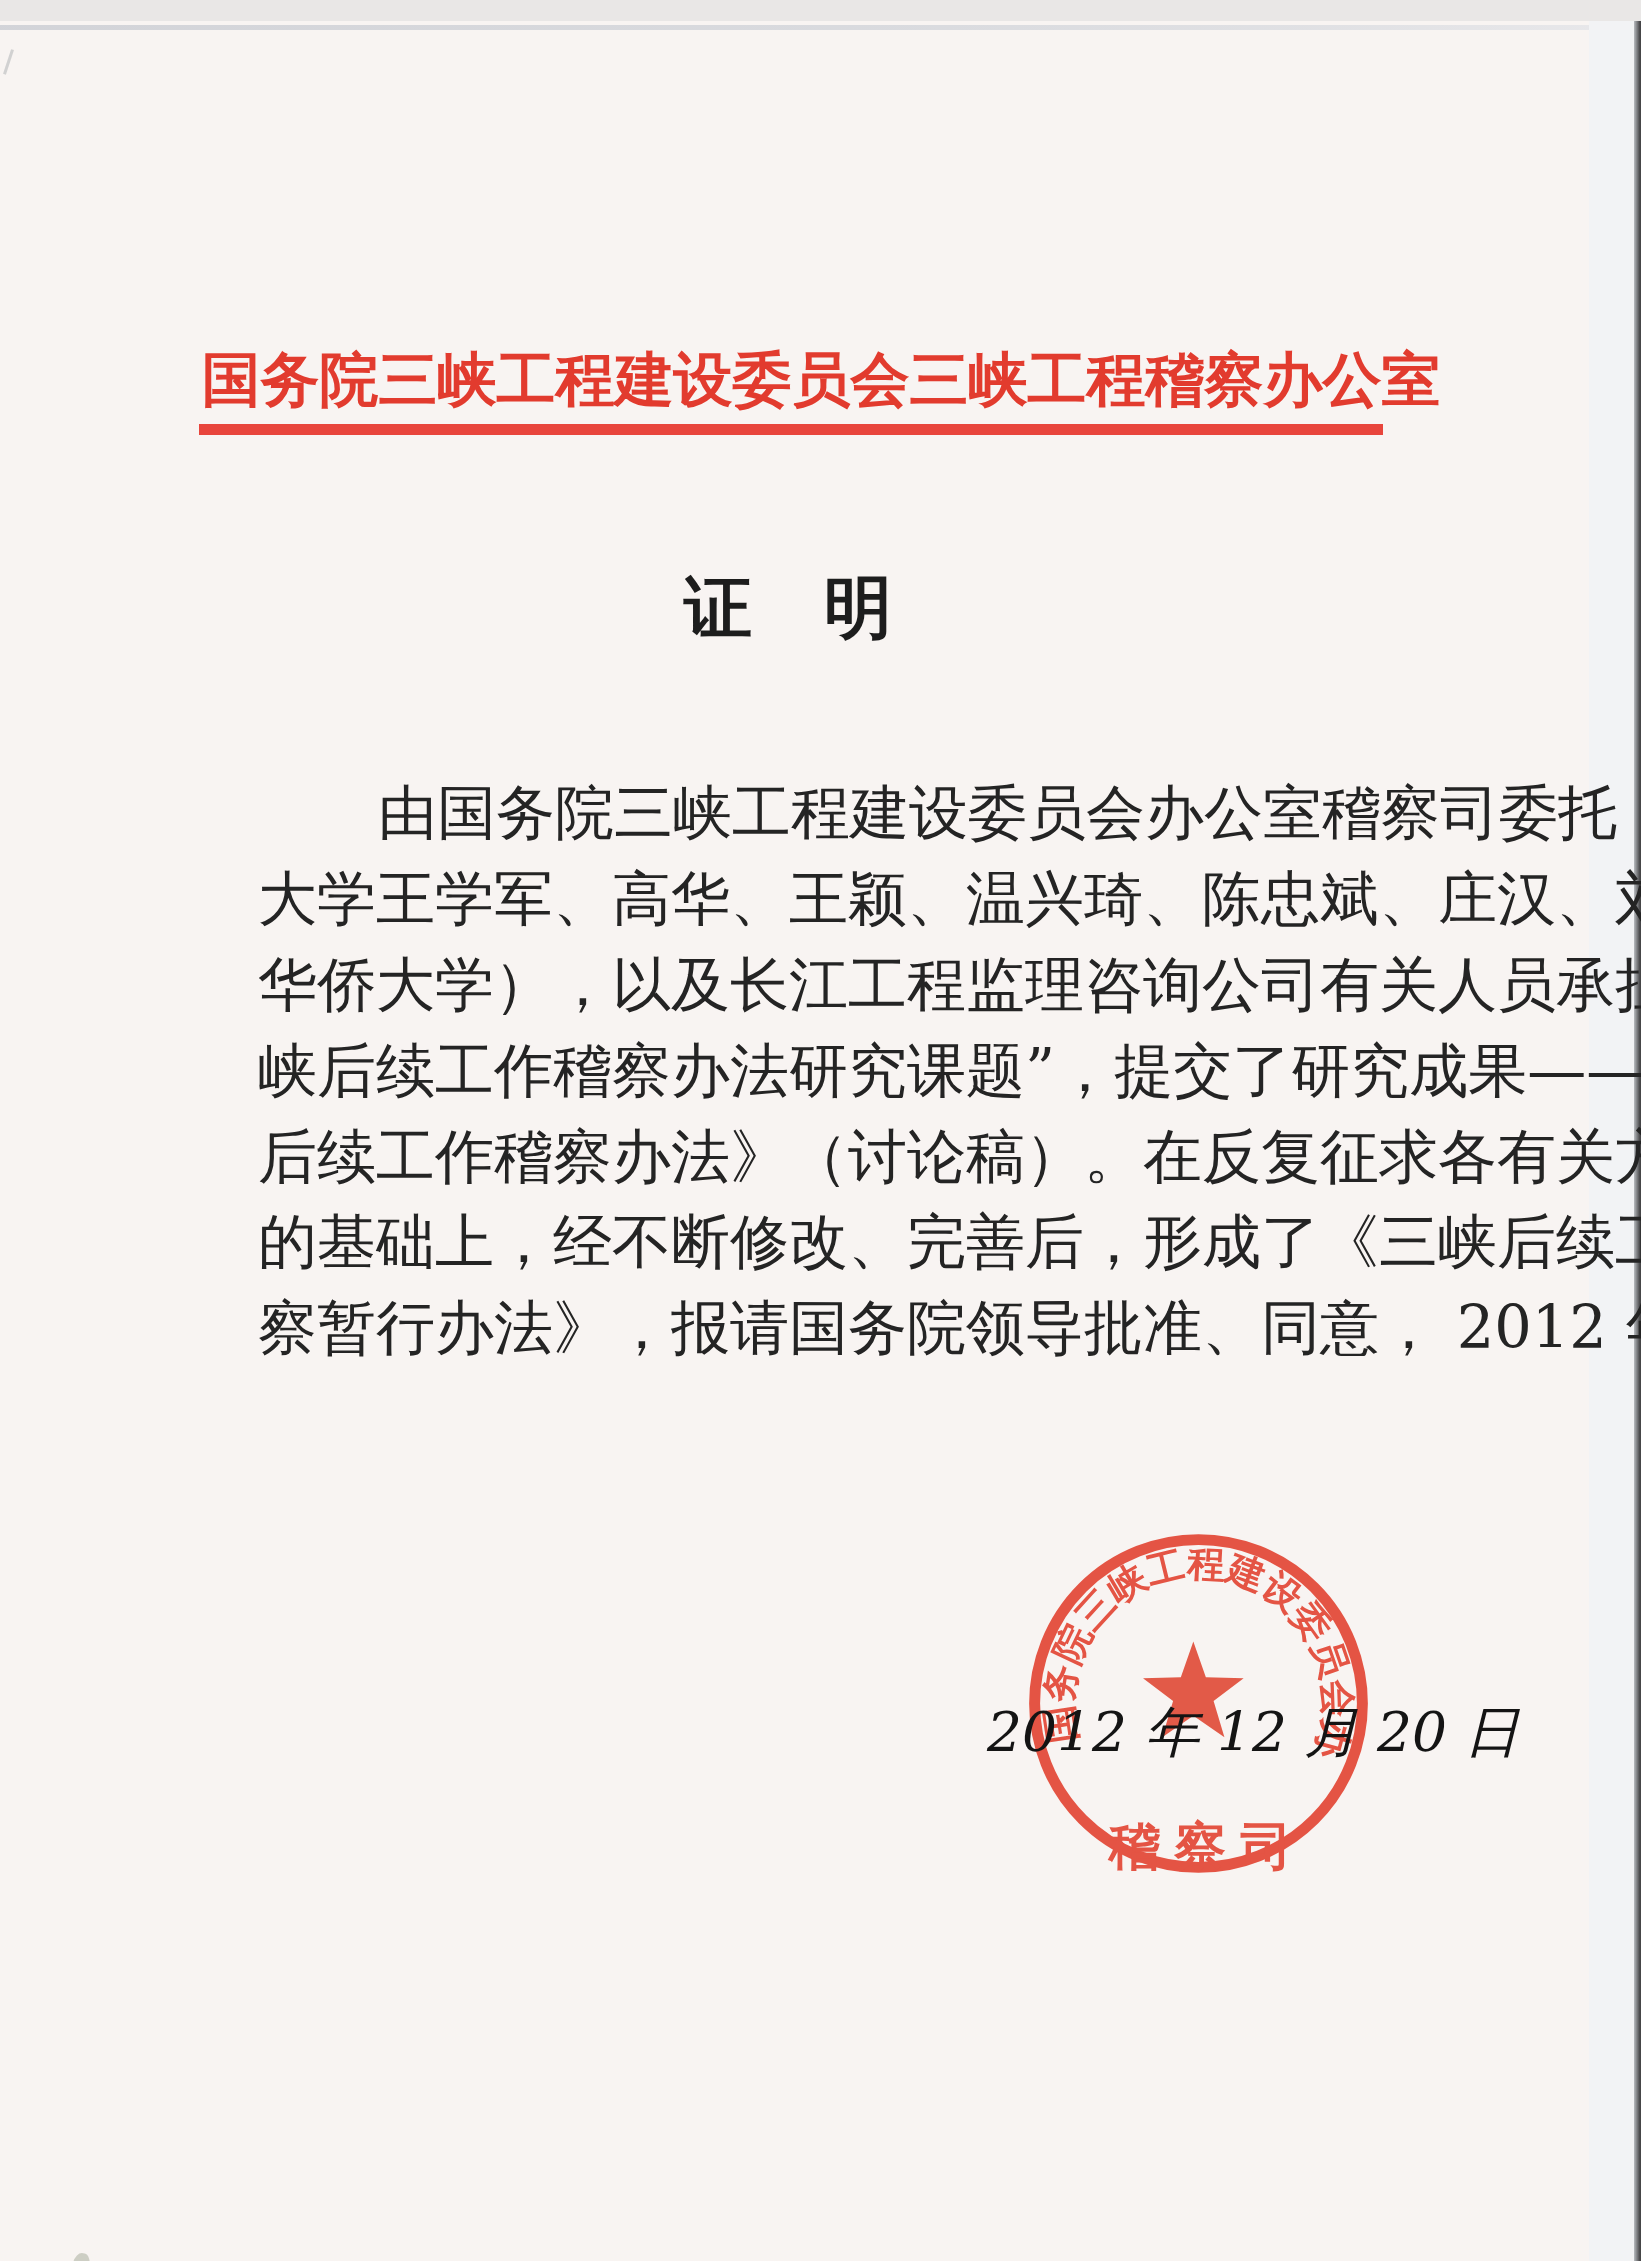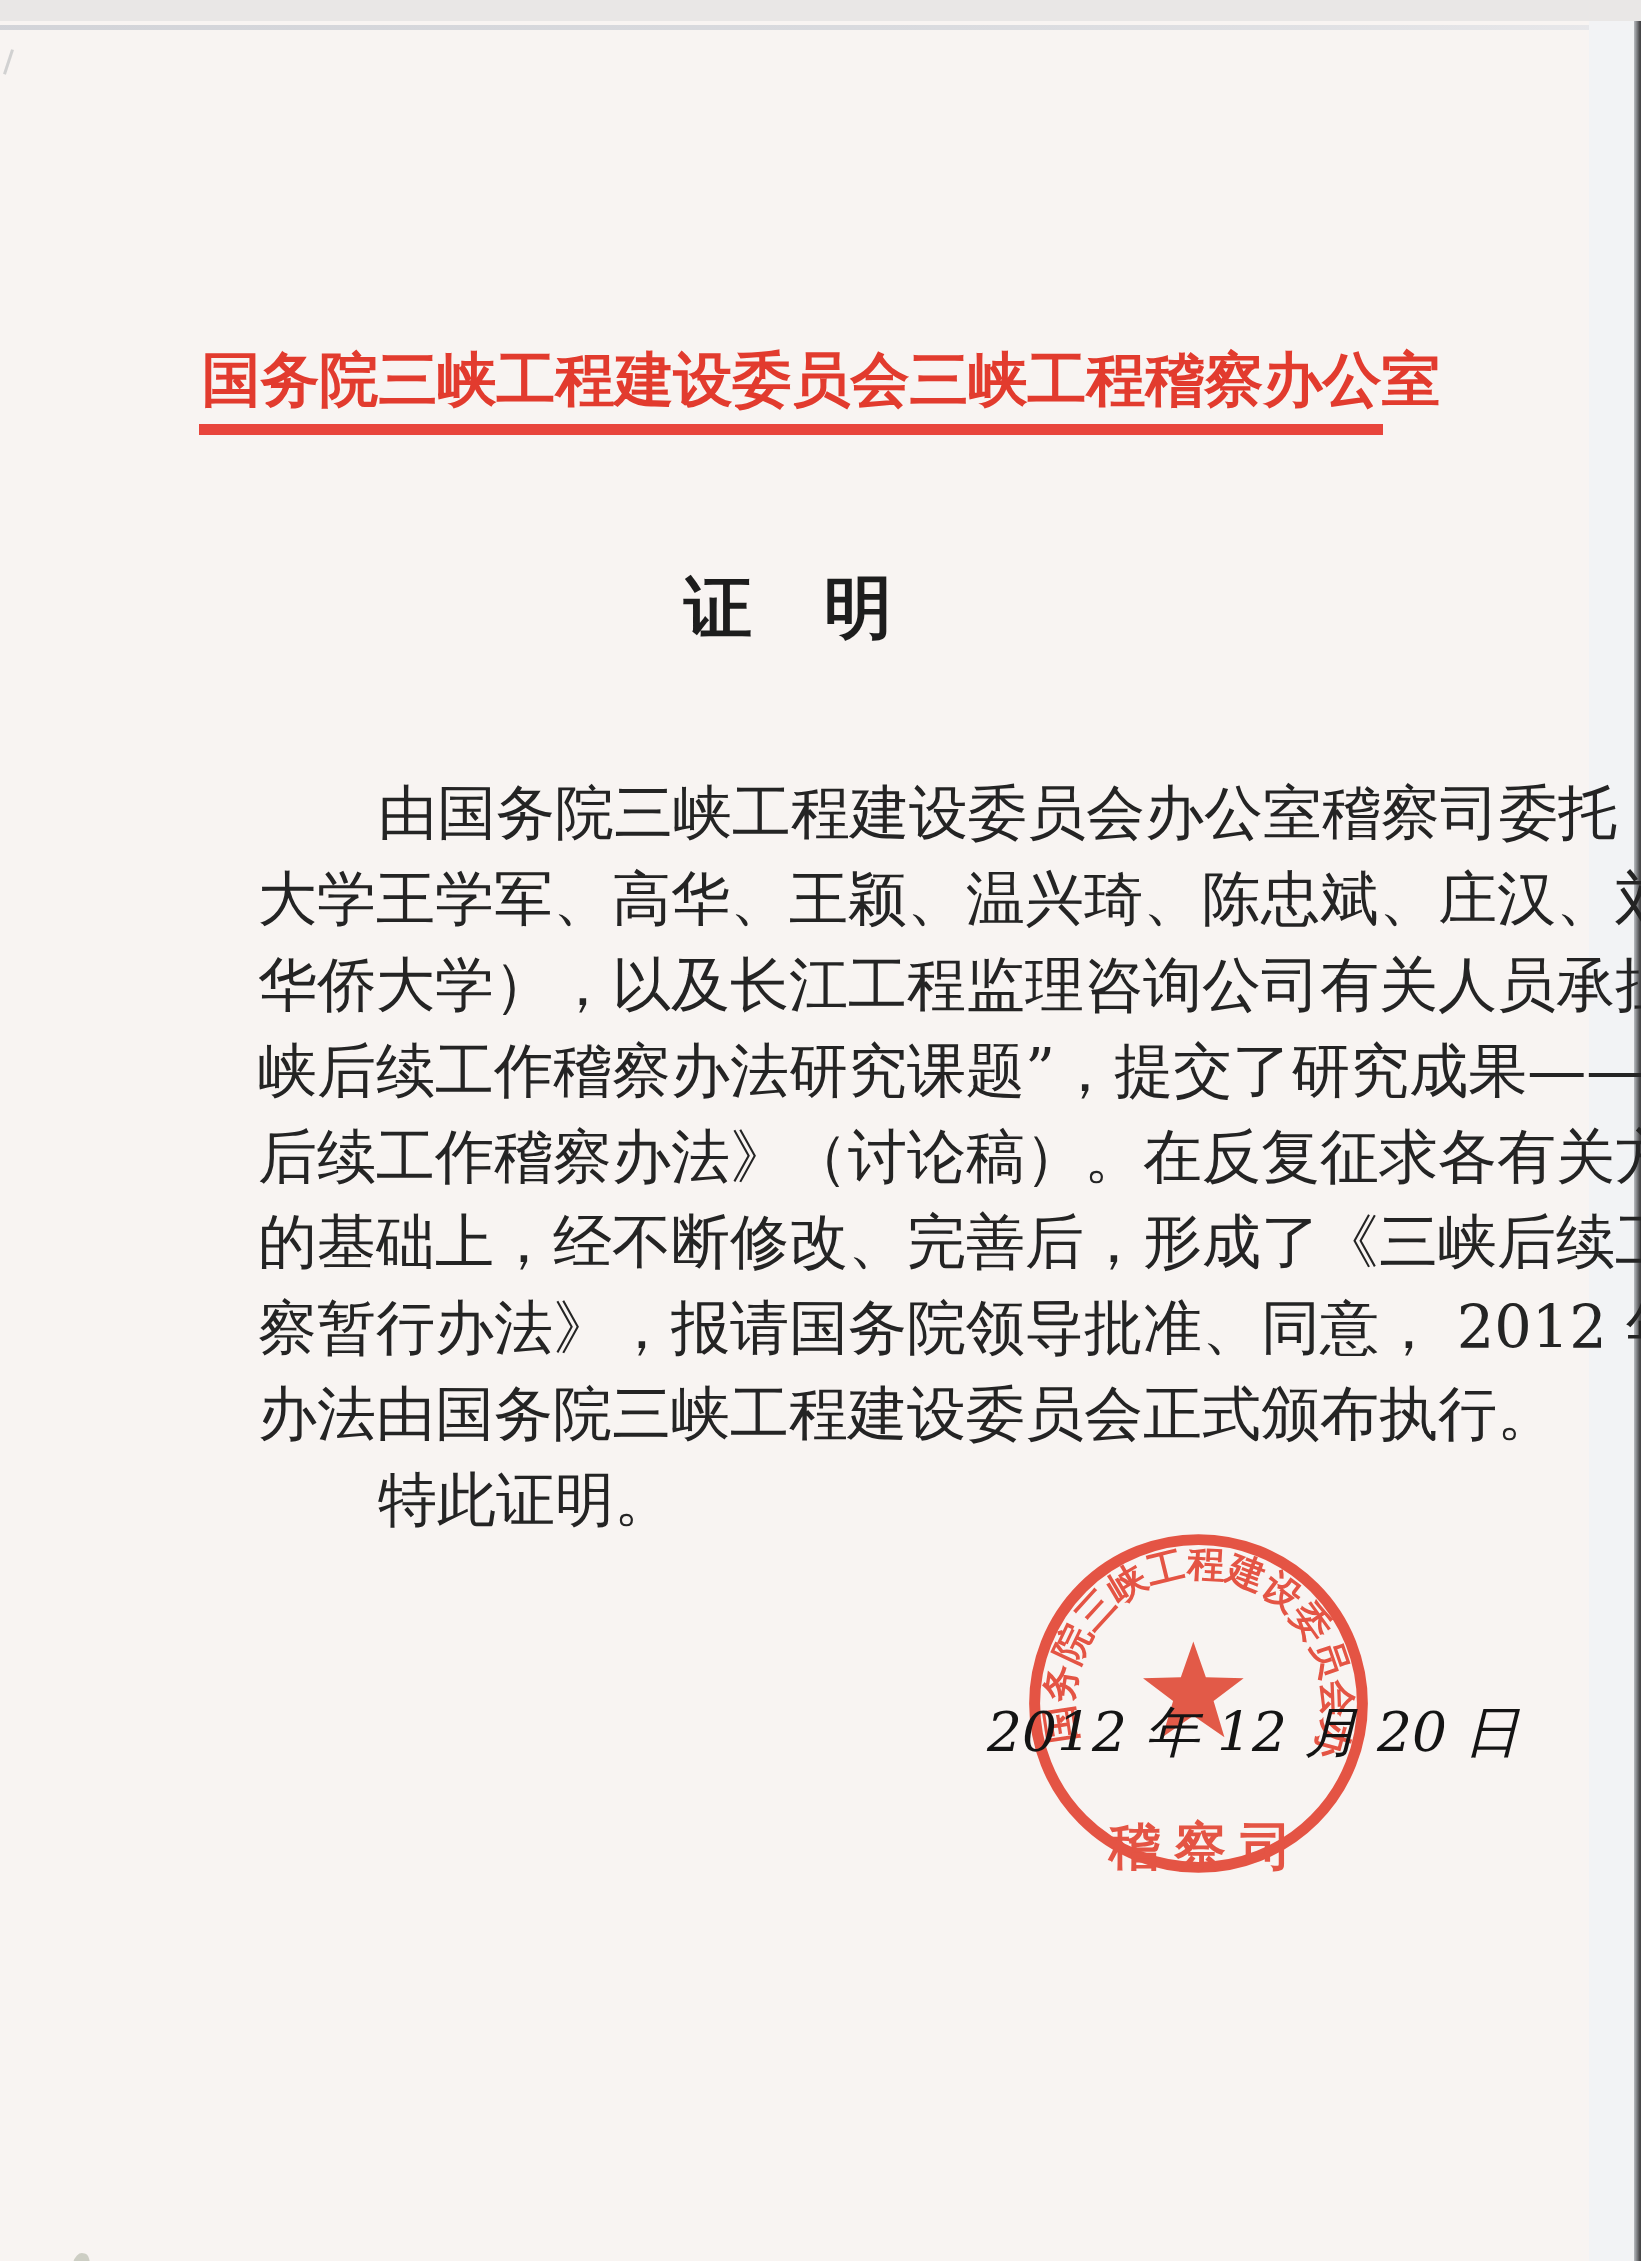--- a/index.html
+++ b/index.html
@@ -91,22 +91,20 @@
     <span>明</span>
   </div>
 
   <div class="body-line indent" style="top:756px">由国务院三峡工程建设委员会办公室稽察司委托，武汉</div>
   <div class="body-line" style="top:842px">大学王学军、高华、王颖、温兴琦、陈忠斌、庄汉、刘进（现</div>
   <div class="body-line" style="top:928px">华侨大学），以及长江工程监理咨询公司有关人员承担了“三</div>
   <div class="body-line" style="top:1014px">峡后续工作稽察办法研究课题”，提交了研究成果——《三峡</div>
   <div class="body-line" style="top:1100px">后续工作稽察办法》（讨论稿）。在反复征求各有关方面意见</div>
   <div class="body-line" style="top:1185px">的基础上，经不断修改、完善后，形成了《三峡后续工作稽</div>
   <div class="body-line" style="top:1271px">察暂行办法》，报请国务院领导批准、同意， 2012 年 9 月该</div>
-  <div class="body-line" style="top:1357px">办法由国务院三峡工程建设委员会正式颁布执行。</div>
-  <div class="body-line indent" style="top:1443px">特此证明。</div>
 
   <svg class="seal" viewBox="0 0 544 544">
     <circle cx="272" cy="272" r="254" fill="none" stroke="#ea4937" stroke-width="17"></circle>
     <polygon fill="#e8503c" points="264,176 283.4,231.3 342,232.7 295.4,268.2 312.2,324.3 264,291 215.8,324.3 232.6,268.2 186,232.7 244.6,231.3"></polygon>
     <defs>
       <path id="sealArc" d="M 84.6 329.2 A 196 196 0 1 1 459.4 329.2" fill="none"></path>
     </defs>
     <text font-size="58" fill="#ea4937" font-weight="bold" font-family="DejaVu Serif, Liberation Serif, serif">
       <textPath href="#sealArc" startOffset="0">国务院三峡工程建设委员会办公室</textPath>
     </text>

